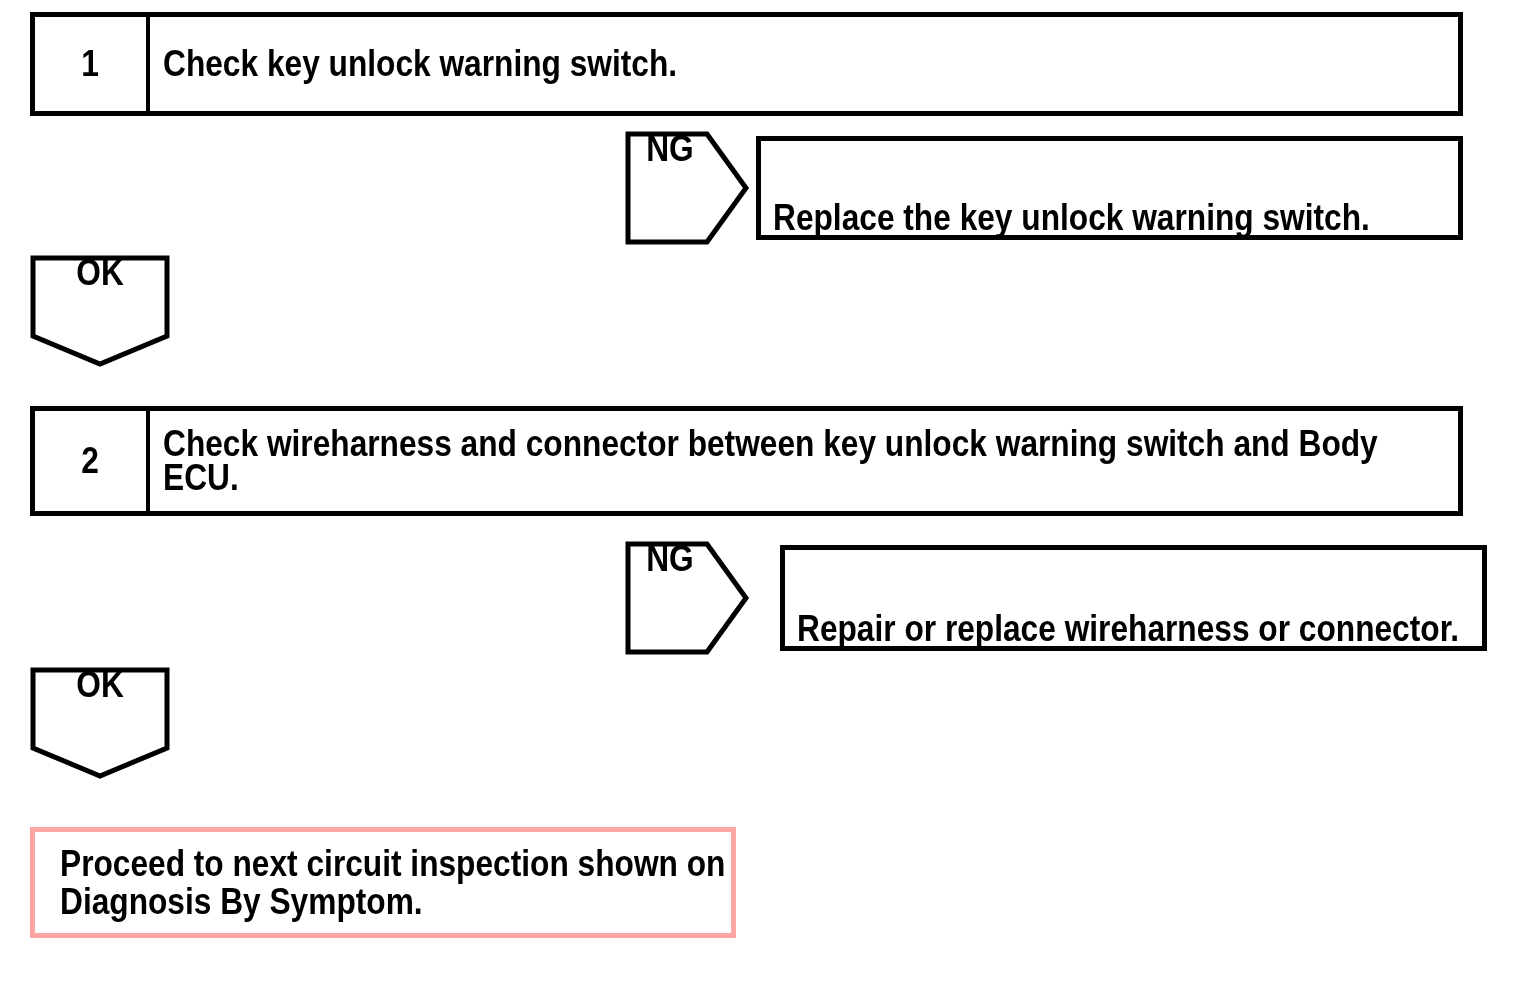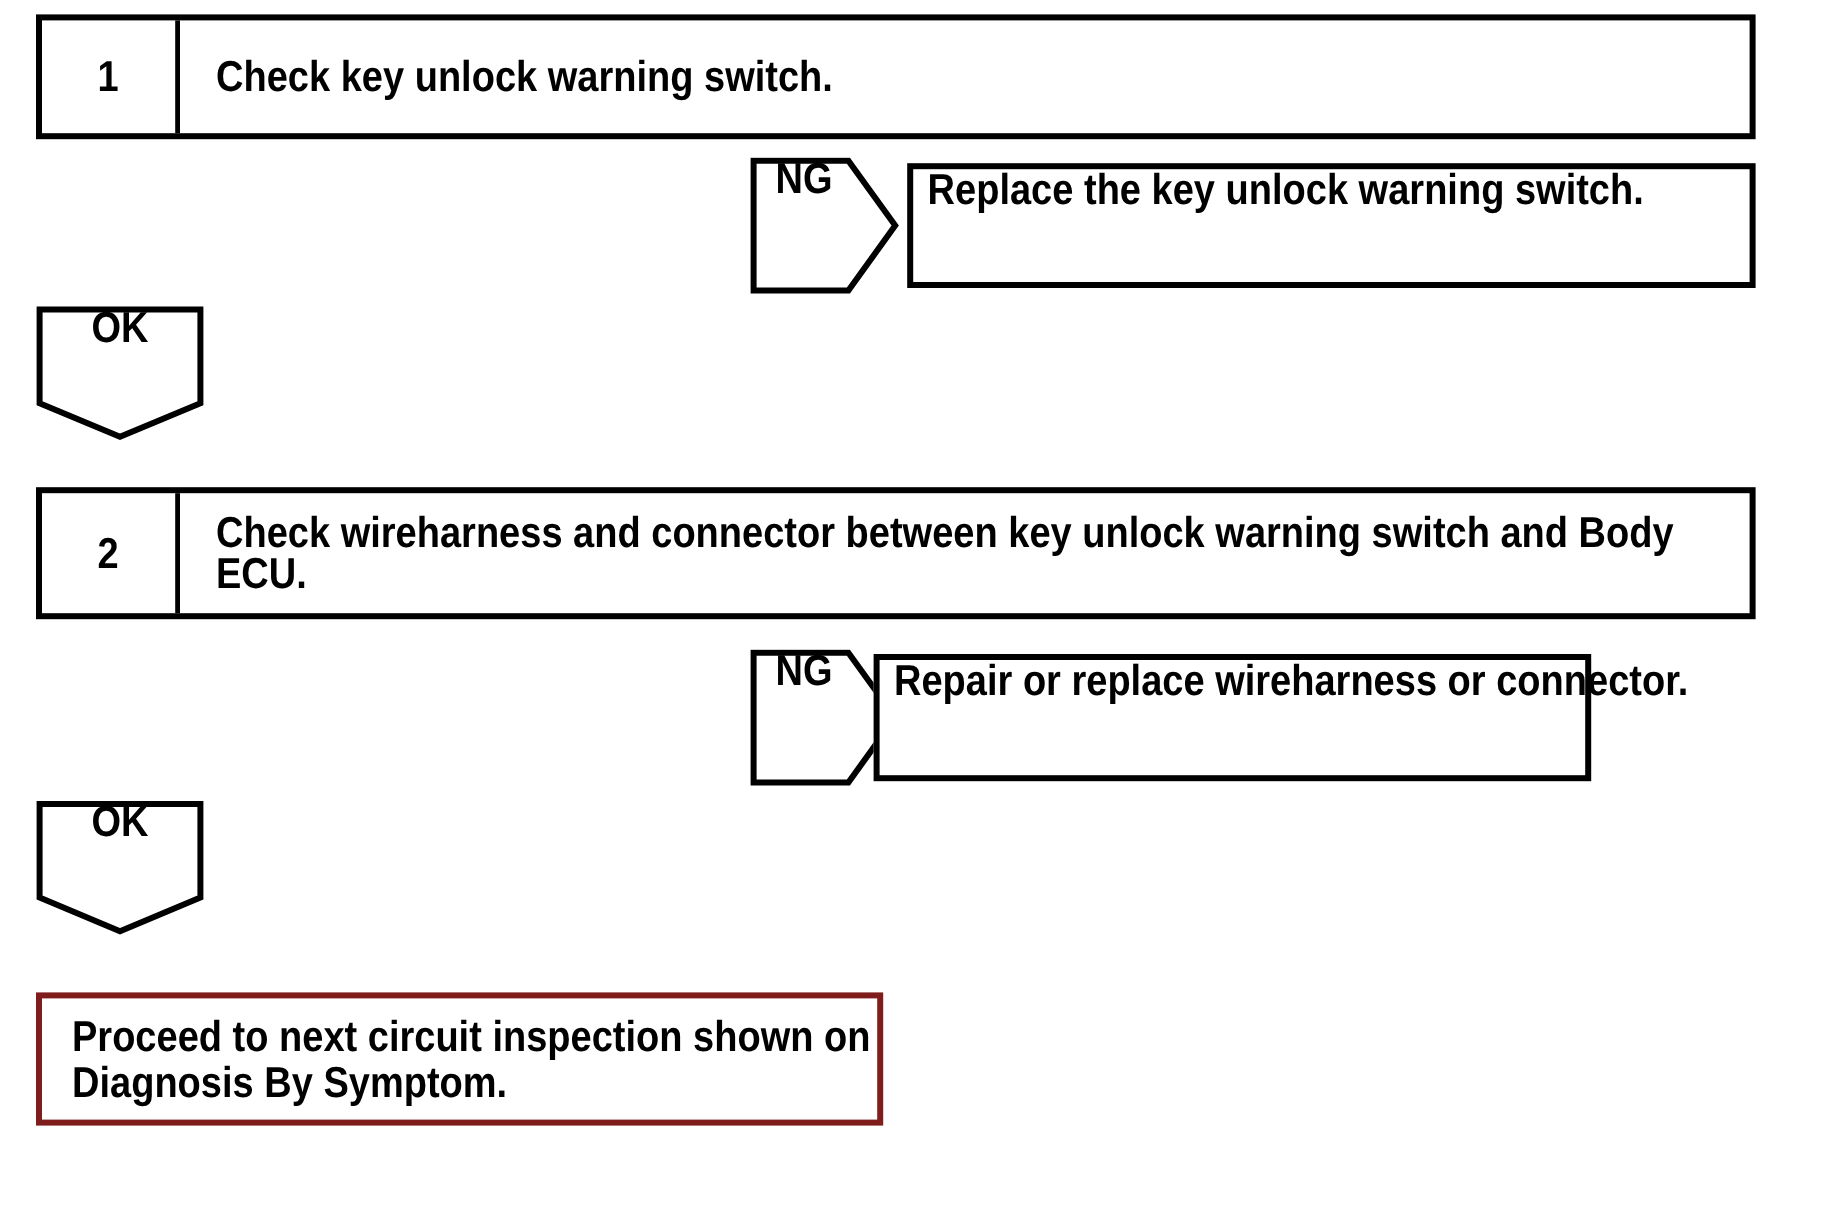--- a/index.html
+++ b/index.html
@@ -29,21 +29,21 @@
     border-right: 4px solid #000;
     display: flex;
     align-items: center;
     justify-content: center;
   }
   .instrcell {
     flex: 1 1 auto;
     display: flex;
     flex-direction: column;
     justify-content: center;
-    padding-left: 30px;
+    padding-left: 13px;
     overflow: visible;
   }
 
   
   .txt {
     font-weight: bold;
     font-size: 36px;
     line-height: 34px;
     white-space: nowrap;
     display: inline-block;
@@ -59,35 +59,35 @@
     transform: scaleX(0.88);
     transform-origin: 50% 50%;
   }
   .line { display: block; }
 
   
   .actionbox {
     border: 5px solid #000;
     background: #fff;
     display: flex;
-    align-items: flex-start;
+    align-items: flex-end;
     padding-left: 12px;
   }
 
   
   .connlabel {
     position: absolute;
     display: flex;
     align-items: flex-start;
     justify-content: center;
   }
 
   
   .terminalbox {
-    border: 5px solid #7f1d1d;
+    border: 5px solid #fca5a5;
     background: #fff;
     display: flex;
     flex-direction: column;
     justify-content: center;
     padding-left: 25px;
   }
   .terminalbox .txt { line-height: 38px; }
 
   svg { display: block; }
 </style>
@@ -139,21 +139,21 @@
 
 <div class="abs" style="left:625px; top:541px; width:126px; height:114px;">
   <svg width="126" height="114" viewBox="0 0 126 114">
     <polygon points="3,3 82,3 121,57 82,111 3,111" fill="#ffffff" stroke="#000000" stroke-width="5"></polygon>
   </svg>
   <div class="connlabel" style="left:0; top:0; width:90px; height:114px;">
     <span class="txt-c">NG</span>
   </div>
 </div>
 
-<div class="abs actionbox" style="left:728px; top:545px; width:598px; height:106px;">
+<div class="abs actionbox" style="left:780px; top:545px; width:707px; height:106px;">
   <span class="txt">Repair or replace wireharness or connector.</span>
 </div>
 
 <div class="abs" style="left:30px; top:667px; width:140px; height:113px;">
   <svg width="140" height="113" viewBox="0 0 140 113">
     <polygon points="3,3 137,3 137,81 70,109 3,81" fill="#ffffff" stroke="#000000" stroke-width="5"></polygon>
   </svg>
   <div class="connlabel" style="left:0; top:0; width:140px; height:84px;">
     <span class="txt-c">OK</span>
   </div>

